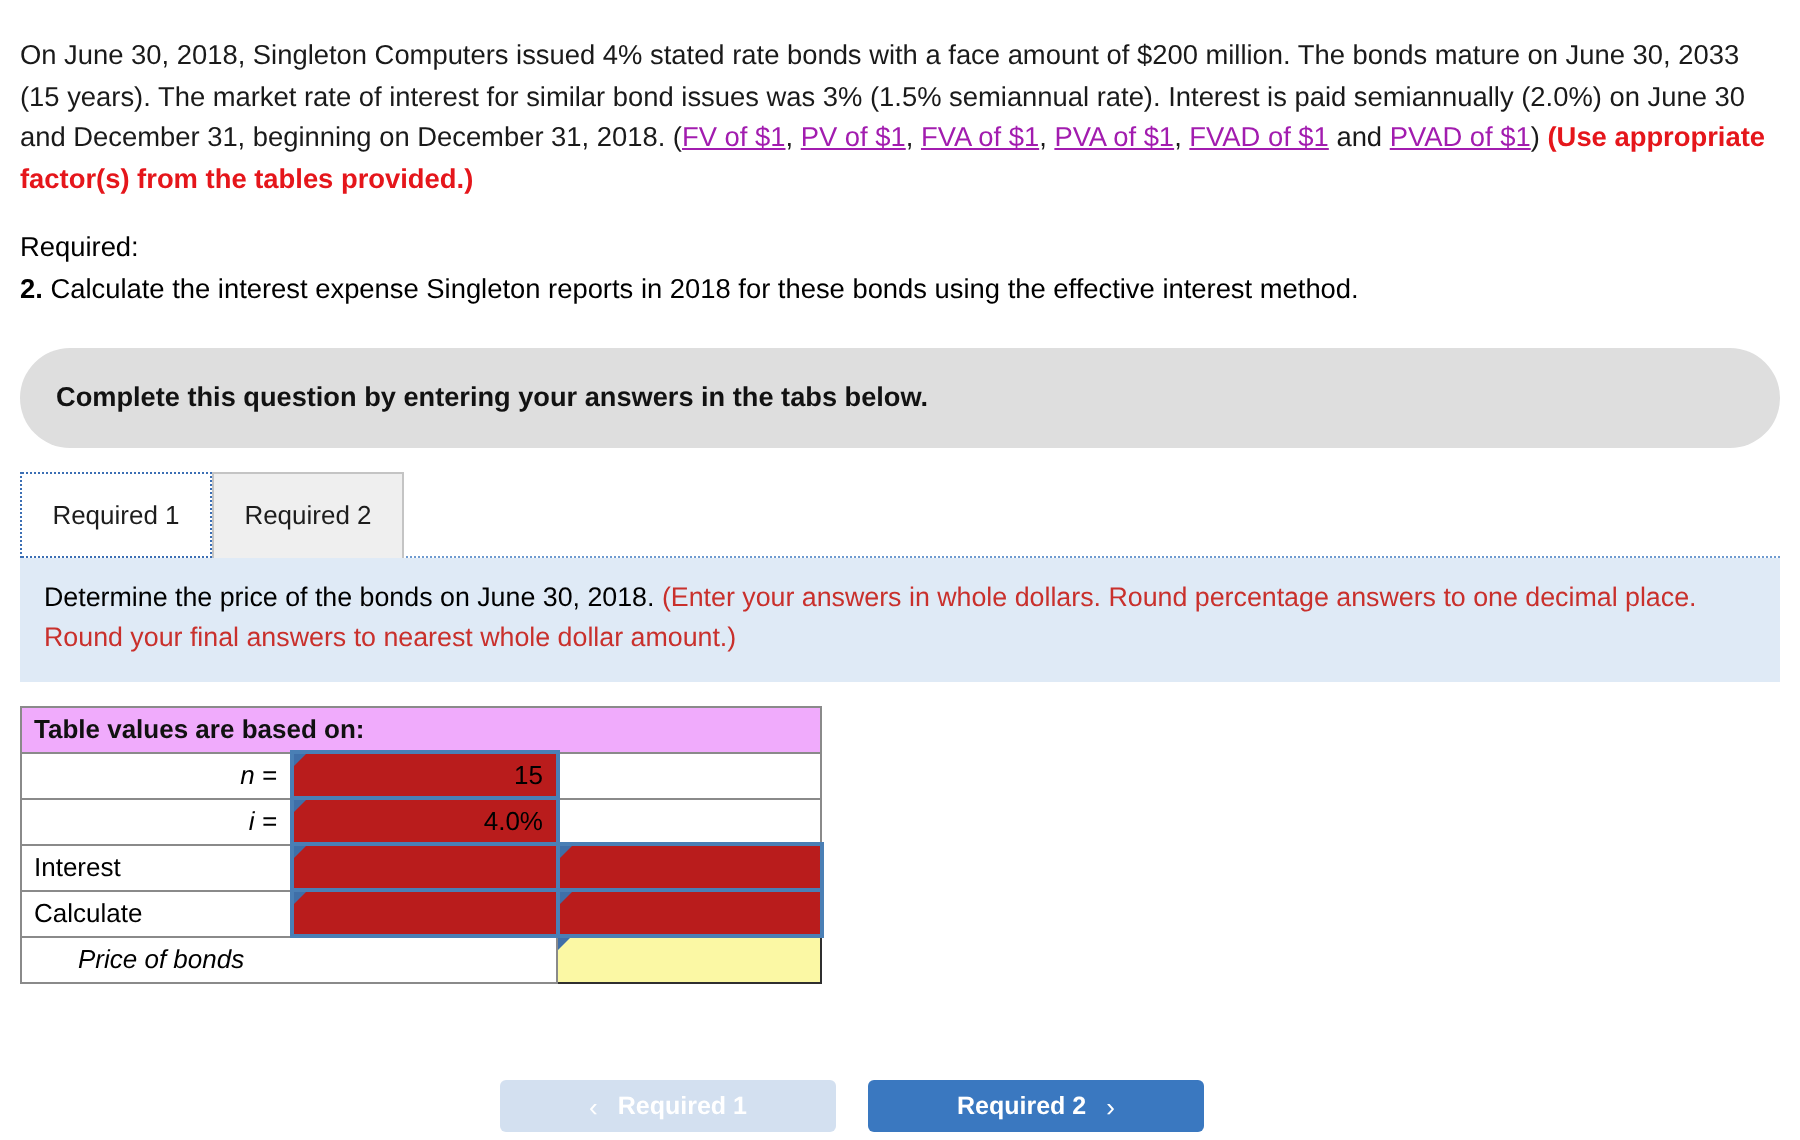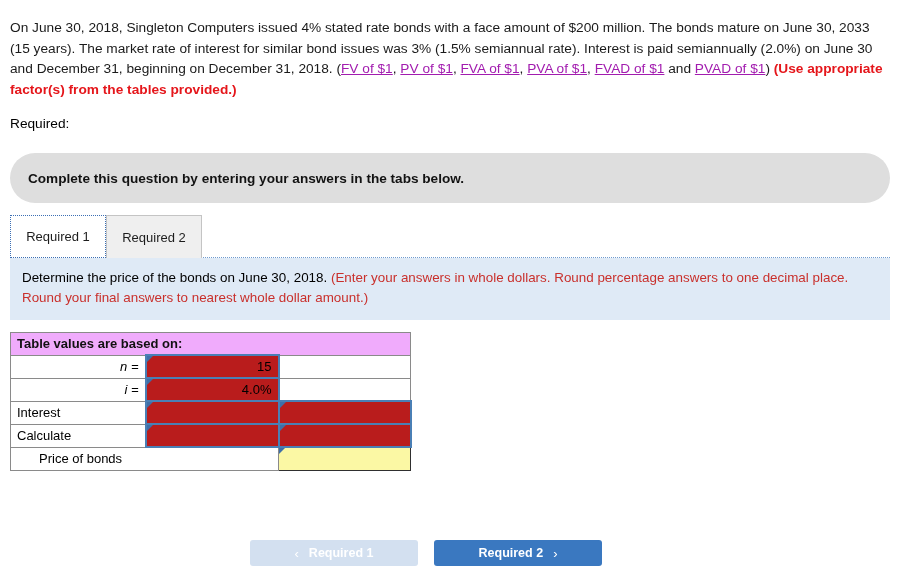--- a/index.html
+++ b/index.html
@@ -159,21 +159,21 @@
     height: 0;
     border-top: 6px solid #3f6fa8;
     border-right: 6px solid transparent;
   }
   .cell-yellow {
     position: relative;
     background: #fbf8a4;
     border: 1px solid #2f2f2f !important;
     box-shadow: 2px 2px 0 rgba(20,20,20,0.55);
   }
-  .indent { padding-left: 28px !important; }
+  .indent { padding-left: 28px !important; font-style: italic; }
 
   
   .navbar {
     position: absolute;
     left: 0;
     top: 540px;
     width: 900px;
     height: 30px;
   }
   .navbtn {
@@ -206,20 +206,21 @@
 </style>
 </head>
 <body>
 
 <div class="problem">
   <span>On June 30, 2018, Singleton Computers issued 4% stated rate bonds with a face amount of $200 million. The bonds mature on June 30, 2033 (15 years). The market rate of interest for similar bond issues was 3% (1.5% semiannual rate). Interest is paid semiannually (2.0%) on June 30 and December 31, beginning on December 31, 2018. (</span><span class="link">FV of $1</span><span>, </span><span class="link">PV of $1</span><span>, </span><span class="link">FVA of $1</span><span>, </span><span class="link">PVA of $1</span><span>, </span><span class="link">FVAD of $1</span><span> and </span><span class="link">PVAD of $1</span><span>) </span><span class="redbold">(Use appropriate factor(s) from the tables provided.)</span>
 </div>
 
 <div class="required-block">
   <div class="required-head">Required:</div>
+  <div><span class="req-num">2.</span><span> Calculate the interest expense Singleton reports in 2018 for these bonds using the effective interest method.</span></div>
 </div>
 
 <div class="gray-bar">
   <span class="gray-bar-text">Complete this question by entering your answers in the tabs below.</span>
 </div>
 
 <div class="tabstrip">
   <div class="tab-underline"></div>
   <div class="tab tab-active">
     <span>Required 1</span>

